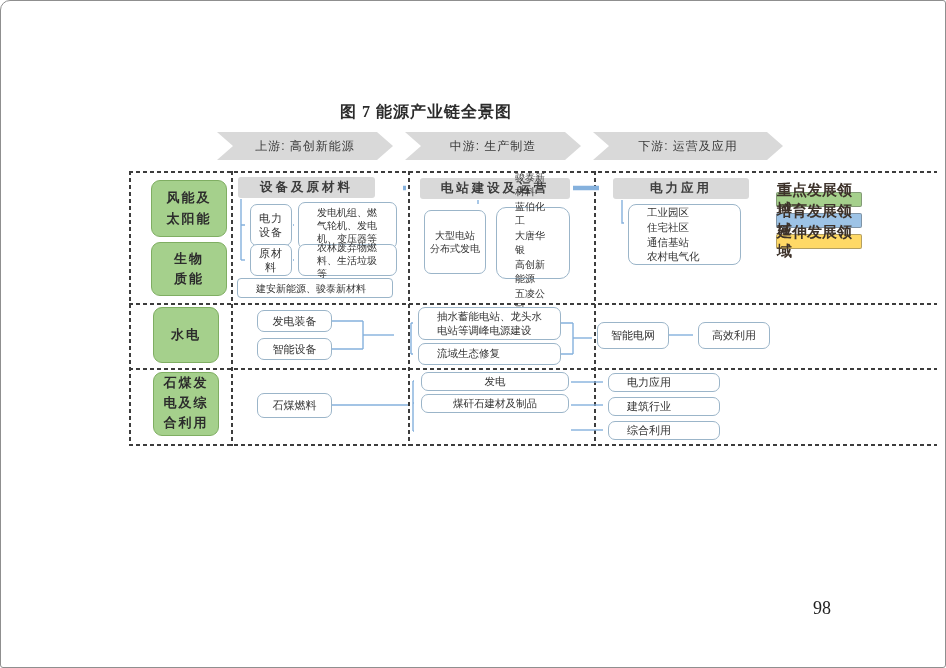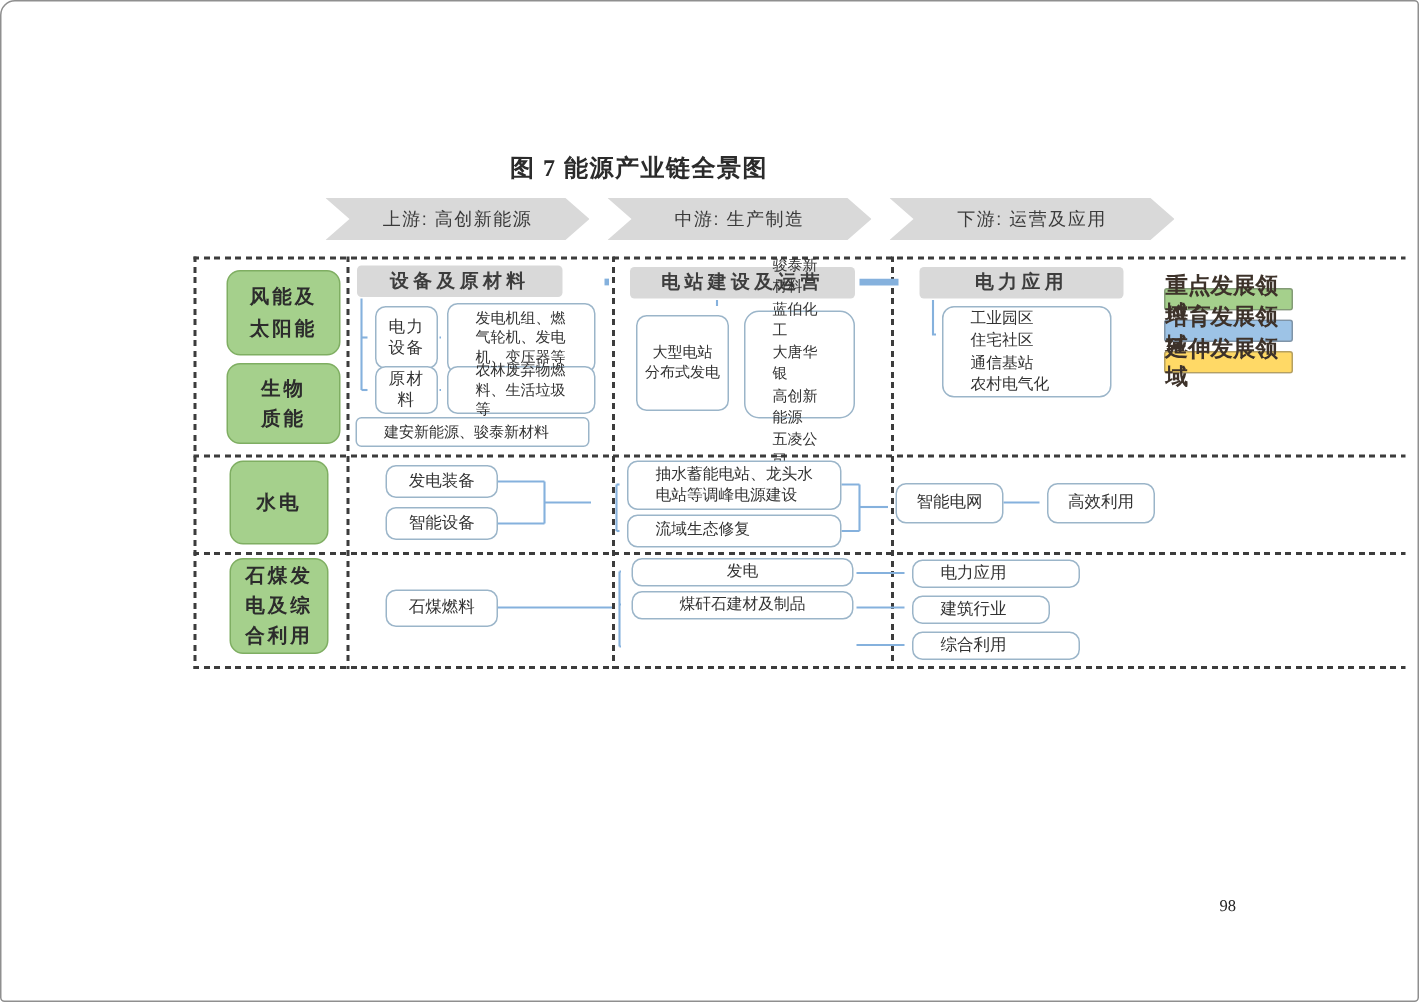--- a/index.html
+++ b/index.html
@@ -25,21 +25,21 @@
         line-height:1.3;white-space:pre-line;box-sizing:border-box;padding:1px 3px;}
   .wbox.l{justify-content:flex-start;text-align:left;padding:2px 18px;}
   .wbox.s{font-size:10px;}
   .legend-item{position:absolute;width:86px;height:15px;border-radius:2px;display:flex;align-items:center;
         justify-content:center;font-size:15px;font-weight:bold;color:#3d322a;border:1px solid rgba(90,90,90,.45);box-sizing:border-box;}
   .arrows{position:absolute;left:0;top:0;pointer-events:none;}
   .arrows path{fill:none;}
   .thin{stroke:var(--arrow,#85b1dd);stroke-width:1.4;}
   .big{stroke:var(--arrow,#85b1dd);stroke-width:4.5;}
   .pagenum{position:absolute;left:812px;top:597px;font-family:"Liberation Serif","DejaVu Serif",serif;
-        font-size:11px;color:#222;}
+        font-size:18px;color:#222;}
 </style>
 </head>
 <body>
 
 <div class="page">
 
   <div class="title">图 7 能源产业链全景图</div>
 
   <div class="chev" style="left:216px;top:131px;width:176px;">
     <span>上游: 高创新能源</span>
@@ -135,24 +135,24 @@
 
   <div class="gbox" style="left:152px;top:306px;width:66px;height:56px;">水电</div>
   <div class="wbox" style="left:256px;top:309px;width:75px;height:22px;">发电装备</div>
   <div class="wbox" style="left:256px;top:337px;width:75px;height:22px;">智能设备</div>
   <div class="wbox l" style="left:417px;top:306px;width:143px;height:33px;font-size:10.5px;">抽水蓄能电站、龙头水
 电站等调峰电源建设</div>
   <div class="wbox l" style="left:417px;top:342px;width:143px;height:22px;font-size:10.5px;">流域生态修复</div>
   <div class="wbox" style="left:596px;top:321px;width:72px;height:27px;">智能电网</div>
   <div class="wbox" style="left:697px;top:321px;width:72px;height:27px;">高效利用</div>
 
-  <div class="gbox" style="left:152px;top:371px;width:66px;height:64px;">石煤发
+  <div class="gbox" style="left:152px;top:371px;width:66px;height:64px;font-family:Liberation Mono, monospace;">石煤发
 电及综
 合利用</div>
   <div class="wbox" style="left:256px;top:392px;width:75px;height:25px;">石煤燃料</div>
   <div class="wbox" style="left:420px;top:371px;width:148px;height:19px;font-size:10.5px;">发电</div>
   <div class="wbox" style="left:420px;top:393px;width:148px;height:19px;font-size:10.5px;">煤矸石建材及制品</div>
   <div class="wbox l" style="left:607px;top:372px;width:112px;height:19px;">电力应用</div>
-  <div class="wbox l" style="left:607px;top:396px;width:92px;height:19px;">建筑行业</div>
+  <div class="wbox l" style="left:607px;top:396px;width:112px;height:19px;">建筑行业</div>
   <div class="wbox l" style="left:607px;top:420px;width:112px;height:19px;">综合利用</div>
 
   <div class="pagenum">98</div>
 </div>
 
 </body></html>

